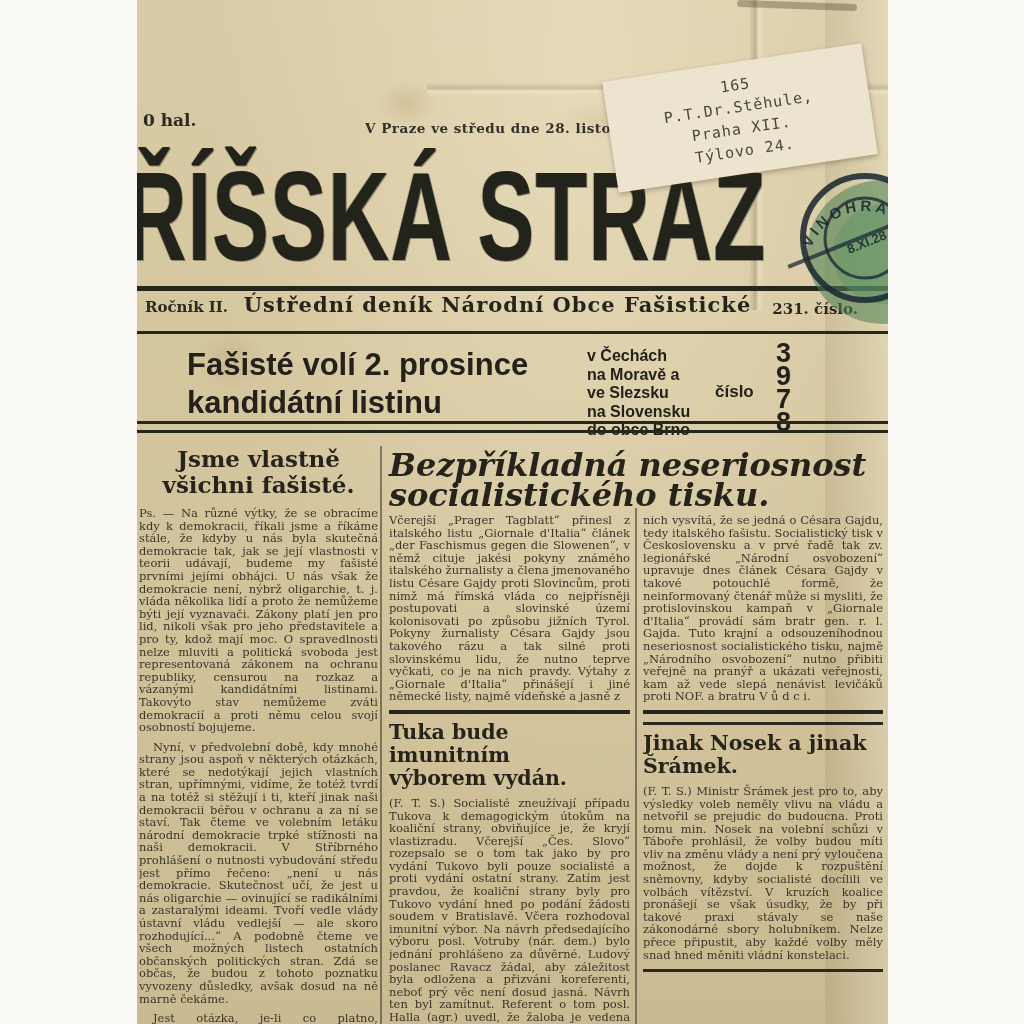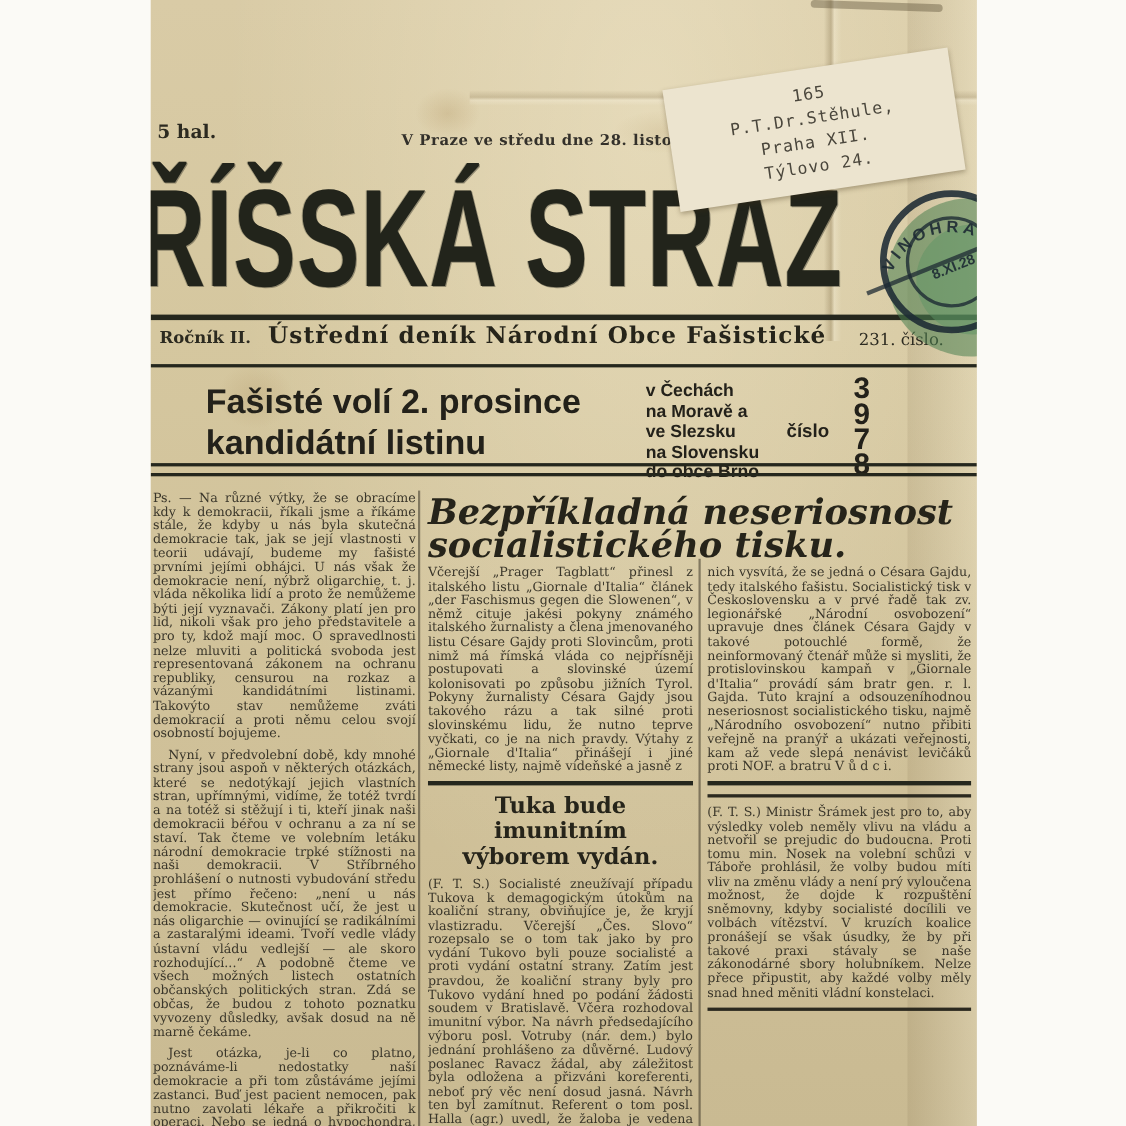--- a/index.html
+++ b/index.html
@@ -48,21 +48,21 @@
     font-family:"DejaVu Sans Mono","Liberation Mono",monospace;
     font-size:15px;line-height:22px;color:#4a463c;letter-spacing:1px;
     text-align:center;padding-top:12px;box-sizing:border-box;
     white-space:pre-line;z-index:4;
   }
   .postmark{position:absolute;left:628px;top:150px;z-index:5;}
 
   .band-rule-top{position:absolute;left:0;right:0;top:286px;height:5px;background:#25271d;}
   .volume{position:absolute;left:8px;top:298px;font-weight:bold;font-size:15px;color:#2c2a20;}
   .subtitle{position:absolute;left:60px;right:90px;top:292px;text-align:center;font-weight:bold;font-size:21px;letter-spacing:1px;color:#26241a;}
-  .issue{position:absolute;right:30px;top:300px;font-weight:normal;font-size:15px;color:#2c2a20;}
+  .issue{position:absolute;right:30px;top:300px;font-weight:bold;font-size:15px;color:#2c2a20;}
   .band-rule-bottom{position:absolute;left:0;right:0;top:331px;height:3px;background:#25271d;box-shadow:0 -5px 0 -3px rgba(37,39,29,.45);}
 
   .banner-headline{
     position:absolute;left:50px;top:346px;width:430px;text-align:left;
     font-family:"Liberation Sans","DejaVu Sans",sans-serif;
     font-weight:bold;font-size:31px;line-height:38px;color:#23211a;white-space:pre-line;
   }
   .banner-labels{
     position:absolute;left:450px;top:347px;
     font-family:"Liberation Sans","DejaVu Sans",sans-serif;
@@ -89,38 +89,38 @@
   .col p.indent{text-indent:14px;}
   .col-left{left:2px;top:446px;width:239px;bottom:0;}
   .left-title{font-weight:bold;font-size:23px;line-height:26px;text-align:center;color:#26241a;white-space:pre-line;margin:0 0 9px 0;}
 
   .main-title{
     position:absolute;left:252px;top:450px;width:494px;text-align:left;
     font-weight:bold;font-style:italic;font-size:32px;line-height:30px;color:#26241a;white-space:pre-line;
   }
   .col-a{left:252px;top:514px;width:241px;bottom:0;}
   .col-b{left:506px;top:514px;width:240px;bottom:0;}
-  .col h3{font-weight:bold;font-size:20.5px;line-height:23px;text-align:center;color:#26241a;white-space:pre-line;margin:5px 0 7px 0;}
+  .col h3{font-weight:bold;font-size:20.5px;line-height:23px;text-align:left;color:#26241a;white-space:pre-line;margin:5px 0 7px 0;}
   .rule-thick{height:4px;background:#25271d;margin:6px 0 7px 0;}
   .rule-thin{height:3px;background:#2b291f;margin:8px 0 7px 0;box-shadow:0 -4px 0 -3px rgba(43,41,31,.5);}
 </style>
 </head>
 <body>
 
 <div class="paper">
 
   <div class="crease-v"></div>
   <div class="light-right"></div>
   <div class="crease-h"></div>
   <div class="fold-mark"></div>
   <div class="stain1"></div>
   <div class="stain2"></div>
   <div class="stain3"></div>
 
-  <div class="price">5 hal.</div>
+  <div class="price">0 hal.</div>
   <div class="dateline">V Praze ve středu dne 28. listopadu</div>
 
   <div class="masthead">ŘÍŠSKÁ STRÁŽ</div>
 
   <div class="address-label">165
 P.T.Dr.Stěhule,
 Praha XII.
 Týlovo 24.</div>
 
   <div class="postmark">
@@ -157,20 +157,22 @@
   <div class="banner-numbers">3
 9
 7
 8</div>
   <div class="double-rule"></div>
 
   <div class="divider div1"></div>
   <div class="divider div2"></div>
 
   <div class="col col-left">
+    <div class="left-title">Jsme vlastně
+všichni fašisté.</div>
     <p>Ps. — Na různé výtky, že se obracíme kdy k demokracii, říkali jsme a říkáme stále, že kdyby u nás byla skutečná demokracie tak, jak se její vlastnosti v teorii udávají, budeme my fašisté prvními jejími obhájci. U nás však že demokracie není, nýbrž oligarchie, t. j. vláda několika lidí a proto že nemůžeme býti její vyznavači. Zákony platí jen pro lid, nikoli však pro jeho představitele a pro ty, kdož mají moc. O spravedlnosti nelze mluviti a politická svoboda jest representovaná zákonem na ochranu republiky, censurou na rozkaz a vázanými kandidátními listinami. Takovýto stav nemůžeme zváti demokracií a proti němu celou svojí osobností bojujeme.</p>
     <p class="indent">Nyní, v předvolební době, kdy mnohé strany jsou aspoň v některých otázkách, které se nedotýkají jejich vlastních stran, upřímnými, vidíme, že totéž tvrdí a na totéž si stěžují i ti, kteří jinak naši demokracii béřou v ochranu a za ní se staví. Tak čteme ve volebním letáku národní demokracie trpké stížnosti na naši demokracii. V Stříbrného prohlášení o nutnosti vybudování středu jest přímo řečeno: „není u nás demokracie. Skutečnost učí, že jest u nás oligarchie — ovinující se radikálními a zastaralými ideami. Tvoří vedle vlády ústavní vládu vedlejší — ale skoro rozhodující...“ A podobně čteme ve všech možných listech ostatních občanských politických stran. Zdá se občas, že budou z tohoto poznatku vyvozeny důsledky, avšak dosud na ně marně čekáme.</p>
     <p class="indent">Jest otázka, je-li co platno, poznáváme-li nedostatky naší demokracie a při tom zůstáváme jejími zastanci. Buď jest pacient nemocen, pak nutno zavolati lékaře a přikročiti k operaci. Nebo se jedná o hypochondra, pak mu nikdo nepomůže, jenom smrt.</p>
   </div>
 
   <div class="main-title">Bezpříkladná neseriosnost
 socialistického tisku.</div>
 
   <div class="col col-a">
     <p>Včerejší „Prager Tagblatt“ přinesl z italského listu „Giornale d'Italia“ článek „der Faschismus gegen die Slowenen“, v němž cituje jakési pokyny známého italského žurnalisty a člena jmenovaného listu Césare Gajdy proti Slovincům, proti nimž má římská vláda co nejpřísněji postupovati a slovinské území kolonisovati po způsobu jižních Tyrol. Pokyny žurnalisty Césara Gajdy jsou takového rázu a tak silné proti slovinskému lidu, že nutno teprve vyčkati, co je na nich pravdy. Výtahy z „Giornale d'Italia“ přinášejí i jiné německé listy, najmě vídeňské a jasně z</p>
@@ -178,18 +180,20 @@
     <h3>Tuka bude imunitním
 výborem vydán.</h3>
     <p>(F. T. S.) Socialisté zneužívají případu Tukova k demagogickým útokům na koaliční strany, obviňujíce je, že kryjí vlastizradu. Včerejší „Čes. Slovo“ rozepsalo se o tom tak jako by pro vydání Tukovo byli pouze socialisté a proti vydání ostatní strany. Zatím jest pravdou, že koaliční strany byly pro Tukovo vydání hned po podání žádosti soudem v Bratislavě. Včera rozhodoval imunitní výbor. Na návrh předsedajícího výboru posl. Votruby (nár. dem.) bylo jednání prohlášeno za důvěrné. Ludový poslanec Ravacz žádal, aby záležitost byla odložena a přizváni koreferenti, neboť prý věc není dosud jasná. Návrh ten byl zamítnut. Referent o tom posl. Halla (agr.) uvedl, že žaloba je vedena pro přestou-</p>
 
   </div>
 
   <div class="col col-b">
     <p>nich vysvítá, že se jedná o Césara Gajdu, tedy italského fašistu. Socialistický tisk v Československu a v prvé řadě tak zv. legionářské „Národní osvobození“ upravuje dnes článek Césara Gajdy v takové potouchlé formě, že neinformovaný čtenář může si mysliti, že protislovinskou kampaň v „Giornale d'Italia“ provádí sám bratr gen. r. l. Gajda. Tuto krajní a odsouzeníhodnou neseriosnost socialistického tisku, najmě „Národního osvobození“ nutno přibiti veřejně na pranýř a ukázati veřejnosti, kam až vede slepá nenávist levičáků proti NOF. a bratru V ů d c i.</p>
     <div class="rule-thick"></div>
     <div class="rule-thin"></div>
+    <h3>Jinak Nosek a jinak
+Šrámek.</h3>
     <p>(F. T. S.) Ministr Šrámek jest pro to, aby výsledky voleb neměly vlivu na vládu a netvořil se prejudic do budoucna. Proti tomu min. Nosek na volební schůzi v Táboře prohlásil, že volby budou míti vliv na změnu vlády a není prý vyloučena možnost, že dojde k rozpuštění sněmovny, kdyby socialisté docílili ve volbách vítězství. V kruzích koalice pronášejí se však úsudky, že by při takové praxi stávaly se naše zákonodárné sbory holubníkem. Nelze přece připustit, aby každé volby měly snad hned měniti vládní konstelaci.</p>
     <div class="rule-thin"></div>
 
   </div>
 
 </div>
 
 </body></html>

